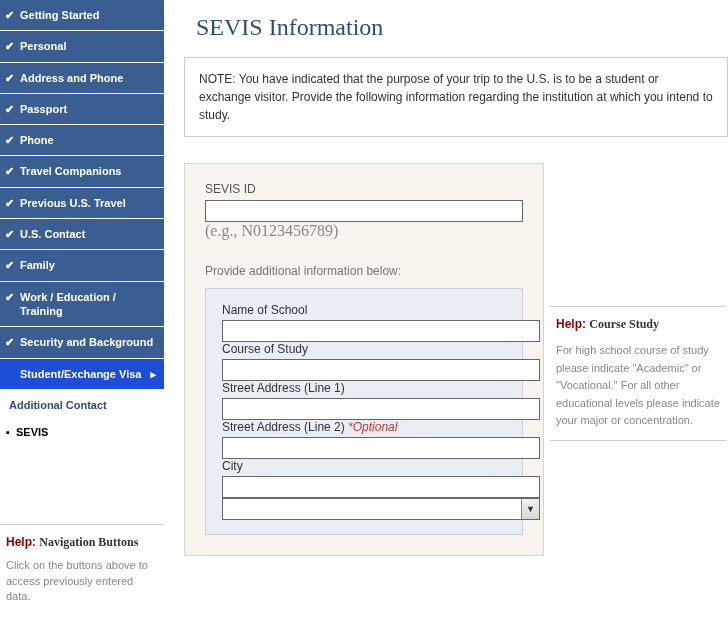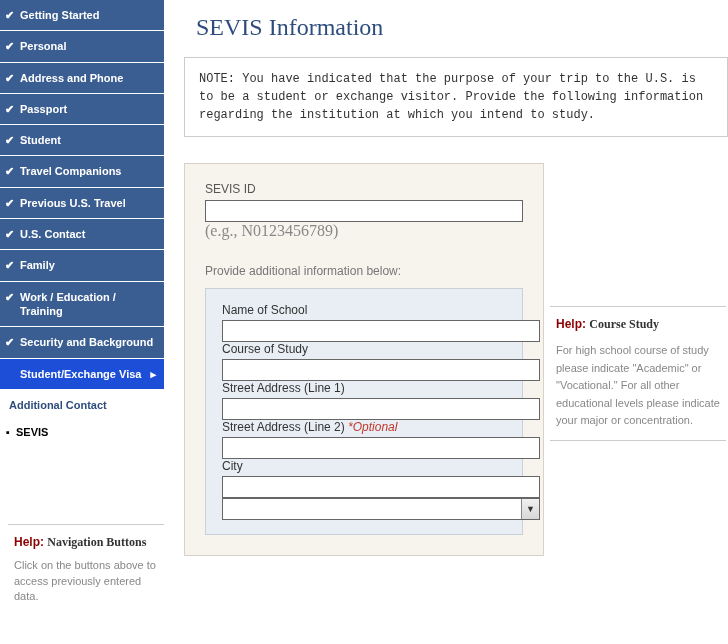--- a/index.html
+++ b/index.html
@@ -57,21 +57,20 @@
 }
 .sub-current .bullet {
   position: absolute;
   left: 6px;
   top: 6px;
 }
 .help-box {
   border-top: 1px solid #ccc;
   padding: 10px 6px;
   margin-top: 80px;
-  margin-left: 8px;
 }
 .help-box .help-label {
   color: #8b0000;
   font-weight: bold;
   font-size: 12px;
 }
 .help-box .help-title {
   color: #333;
   font-weight: bold;
   font-size: 12px;
@@ -87,21 +86,21 @@
 .page-title {
   color: #2e4d7d;
   font-family: Georgia, 'Times New Roman', serif;
   font-size: 24px;
   font-weight: normal;
   margin: 14px 0 16px 12px;
 }
 .note-box {
   border: 1px solid #ccc;
   padding: 12px 14px;
-  font-family: Liberation Mono, monospace;
+  font-family: Liberation Sans, sans-serif;
   font-size: 12px;
   line-height: 1.5;
   margin-bottom: 26px;
   color: #333;
 }
 .form-area {
   border: 1px solid #d9d3c7;
   background: #f7f4ee;
   padding: 18px 20px 20px 20px;
   width: 360px;
@@ -204,21 +203,21 @@
     <div class="nav-item">
       <span class="check">✔</span>
       <span>Address and Phone</span>
     </div>
     <div class="nav-item">
       <span class="check">✔</span>
       <span>Passport</span>
     </div>
     <div class="nav-item">
       <span class="check">✔</span>
-      <span>Student</span>
+      <span>Phone</span>
     </div>
     <div class="nav-item">
       <span class="check">✔</span>
       <span>Travel Companions</span>
     </div>
     <div class="nav-item">
       <span class="check">✔</span>
       <span>Previous U.S. Travel</span>
     </div>
     <div class="nav-item">

